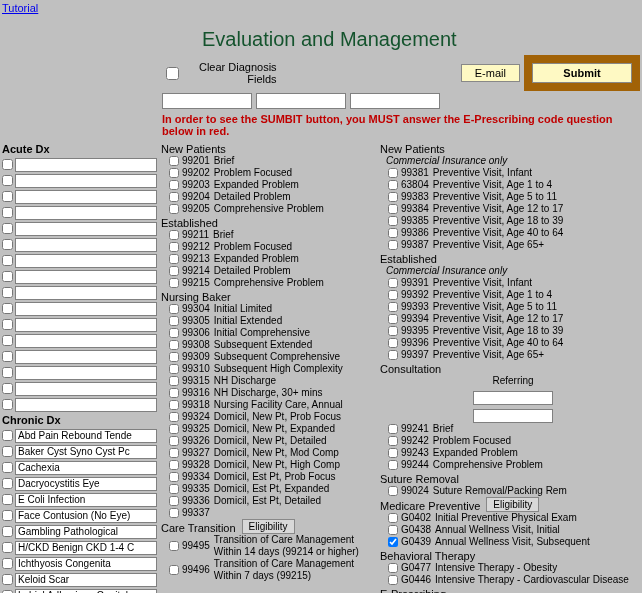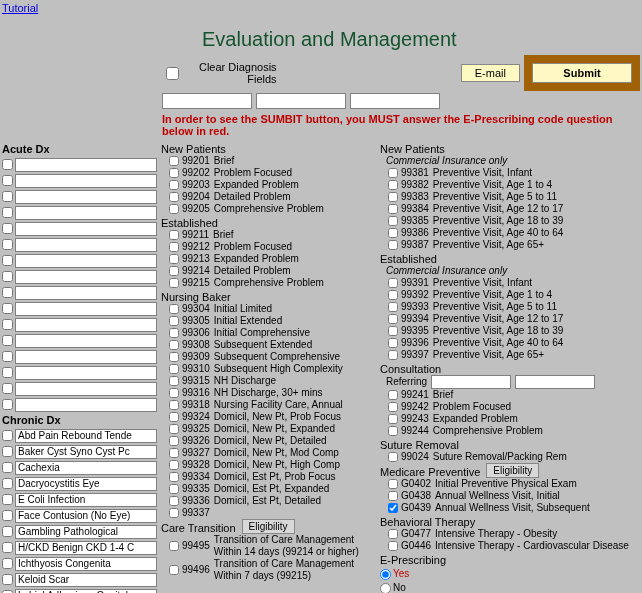--- a/index.html
+++ b/index.html
@@ -118,20 +118,21 @@
     margin-left: 6px;
     background: #d8d8d8;
     border: 1px solid #888;
     cursor: pointer;
   }
   .ref-row {
     display: flex;
     align-items: center;
     gap: 4px;
     margin-left: 6px;
+    flex-direction: column;
   }
   .ref-row input[type=text] {
     height: 14px;
     width: 80px;
     border: 1px solid #808080;
     font-size: 10px;
   }
   .eprescribe {
     margin-top: 2px;
     display: flex;
@@ -465,21 +466,21 @@
   <div class="right-col" id="right-col">
       <div class="sect-hdr">New Patients</div>
       <div class="sub-hdr">Commercial Insurance only</div>
       <div class="code-row">
         <input type="checkbox" style="">
         <span class="code">99381</span>
         <span>Preventive Visit, Infant</span>
       </div>
       <div class="code-row">
         <input type="checkbox" style="">
-        <span class="code">99382</span>
+        <span class="code">63804</span>
         <span>Preventive Visit, Age 1 to 4</span>
       </div>
       <div class="code-row">
         <input type="checkbox" style="">
         <span class="code">99383</span>
         <span>Preventive Visit, Age 5 to 11</span>
       </div>
       <div class="code-row">
         <input type="checkbox" style="">
         <span class="code">99384</span>

